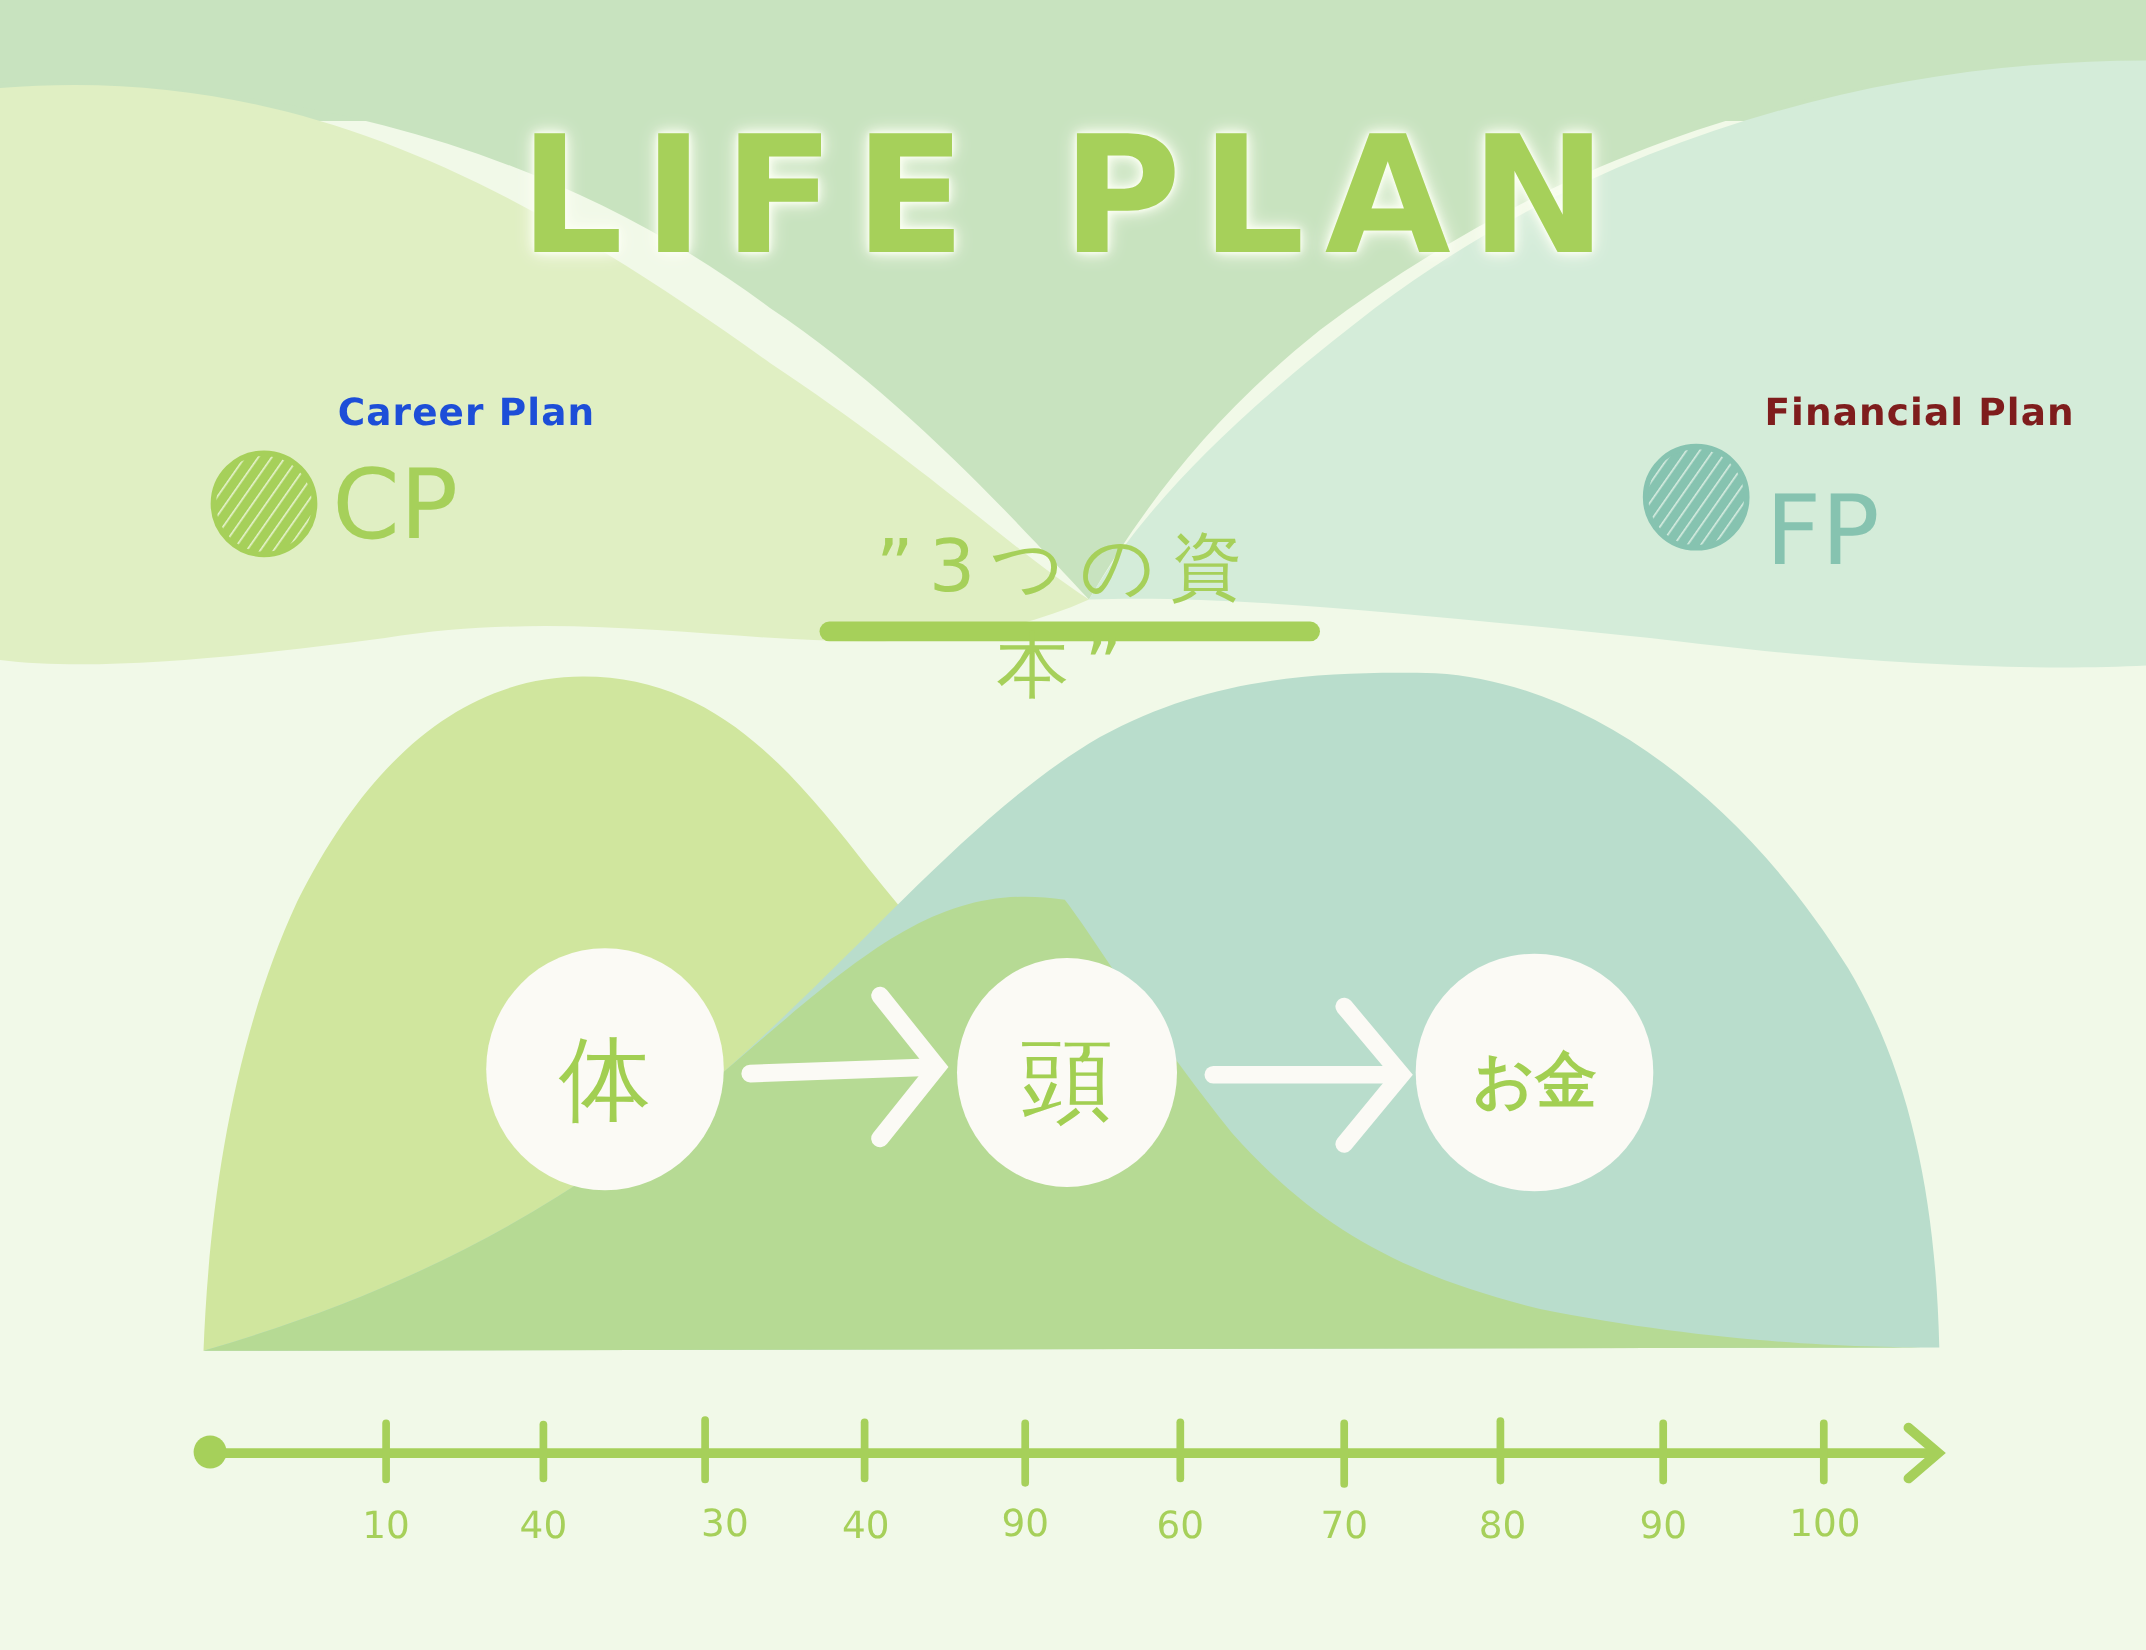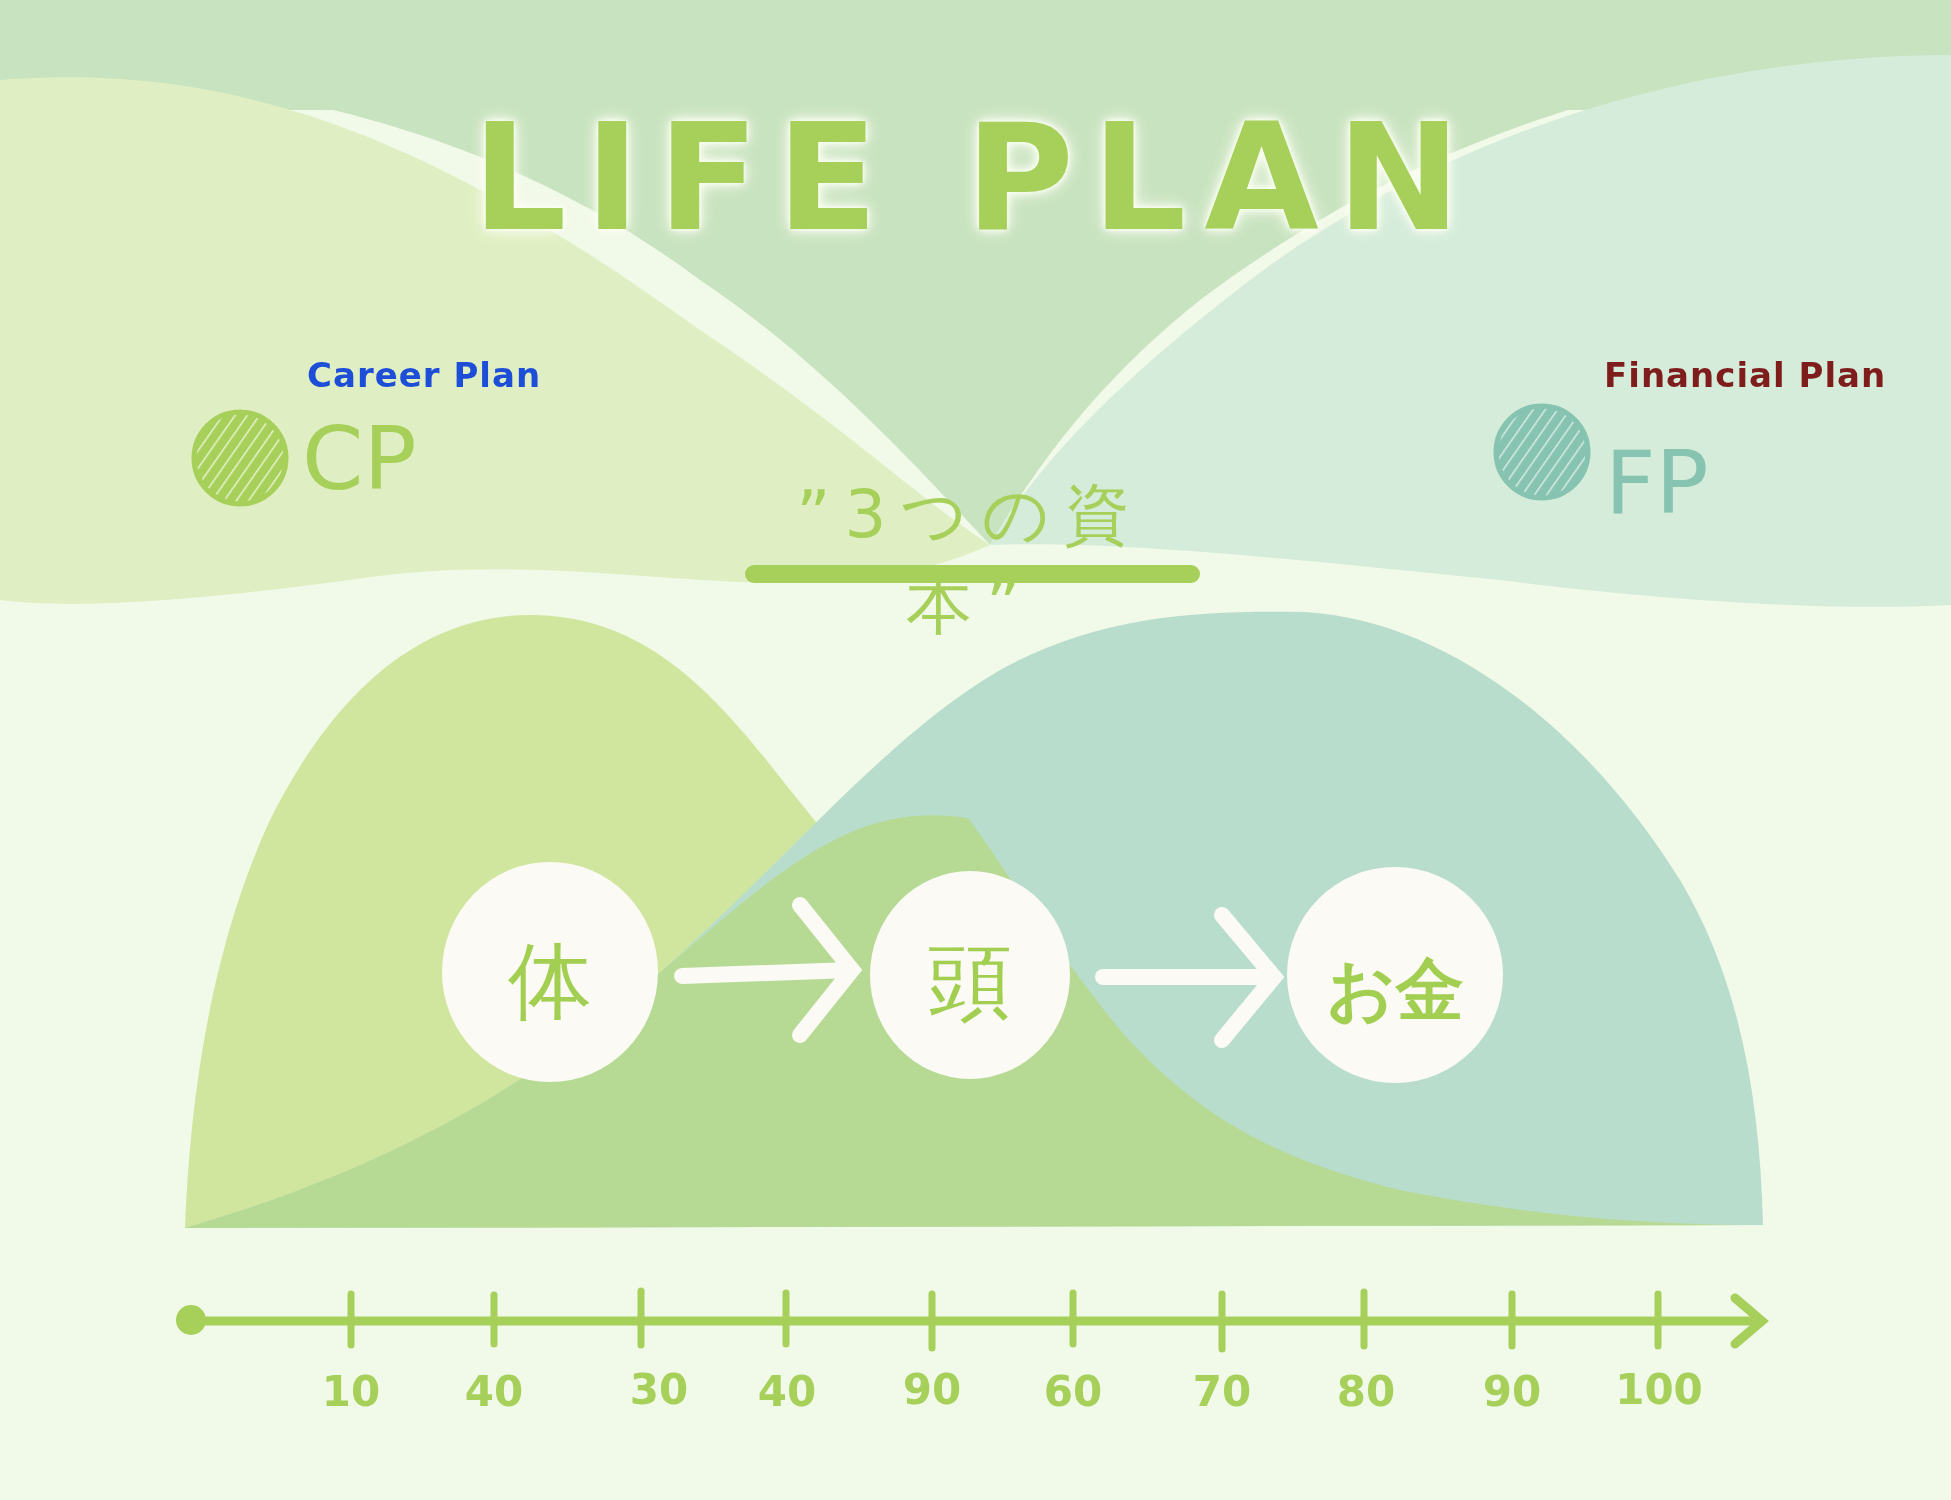--- a/index.html
+++ b/index.html
@@ -8,21 +8,21 @@
   #art { position:absolute; left:0; top:0; width:1951px; height:1500px; }
   .abs { position:absolute; }
   .title { left:0; width:1951px; top:92px; text-align:center; font-size:148px; font-weight:bold;
            letter-spacing:18px; color:#a6d05a; font-family:"DejaVu Sans", sans-serif;
            text-shadow:0 0 10px #fbfff2, 0 0 18px #fbfff2, 0 0 4px #ffffff; }
   .sub-label { font-size:34px; font-weight:bold; letter-spacing:1px; }
   .abbr { font-size:88px; font-weight:normal; line-height:1; }
   .subtitle { left:740px; top:470px; width:460px; text-align:center; font-size:66px; color:#a6d05a;
               letter-spacing:14px; }
   .node-label { position:absolute; color:#a2cf52; text-align:center; }
-  .tick-label { position:absolute; font-size:42px; font-weight:bold; color:#a6d05a; width:90px; text-align:center; }
+  .tick-label { position:absolute; font-size:34px; font-weight:normal; color:#a6d05a; width:90px; text-align:center; }
 </style>
 </head>
 <body>
 
 <svg id="art" viewBox="0 0 1951 1500" xmlns="http://www.w3.org/2000/svg">
   <defs>
     <pattern id="hatch" patternUnits="userSpaceOnUse" width="10" height="10" patternTransform="rotate(35)">
       <rect width="10" height="10" fill="#a6d05a"></rect>
       <line x1="0" y1="0" x2="0" y2="10" stroke="#e6f3cc" stroke-width="3"></line>
     </pattern>
@@ -85,21 +85,21 @@
 <div class="abs sub-label" style="left:307px;top:355px;color:#1d4ed8;">Career Plan</div>
 <div class="abs abbr" style="left:302px;top:415px;color:#a6d05a;">CP</div>
 
 <div class="abs sub-label" style="left:1604px;top:355px;color:#7f1d1d;">Financial Plan</div>
 <div class="abs abbr" style="left:1605px;top:415px;color:#86c3b0;margin-top:24px;">FP</div>
 
 <div class="abs subtitle">”3つの資本”</div>
 
 <div class="node-label" style="left:470px;top:925px;width:160px;font-size:84px;">体</div>
 <div class="node-label" style="left:890px;top:925px;width:160px;font-size:84px;">頭</div>
-<div class="node-label" style="left:1300px;top:945px;width:190px;font-size:68px;font-weight:bold;">お金</div>
+<div class="node-label" style="left:1300px;top:945px;width:190px;font-size:56px;font-weight:bold;">お金</div>
 
 <div class="tick-label" style="left:306px;top:1367px;">10</div>
 <div class="tick-label" style="left:449px;top:1367px;">40</div>
 <div class="tick-label" style="left:614px;top:1365px;">30</div>
 <div class="tick-label" style="left:742px;top:1367px;">40</div>
 <div class="tick-label" style="left:887px;top:1365px;">90</div>
 <div class="tick-label" style="left:1028px;top:1367px;">60</div>
 <div class="tick-label" style="left:1177px;top:1367px;">70</div>
 <div class="tick-label" style="left:1321px;top:1367px;">80</div>
 <div class="tick-label" style="left:1467px;top:1367px;">90</div>

